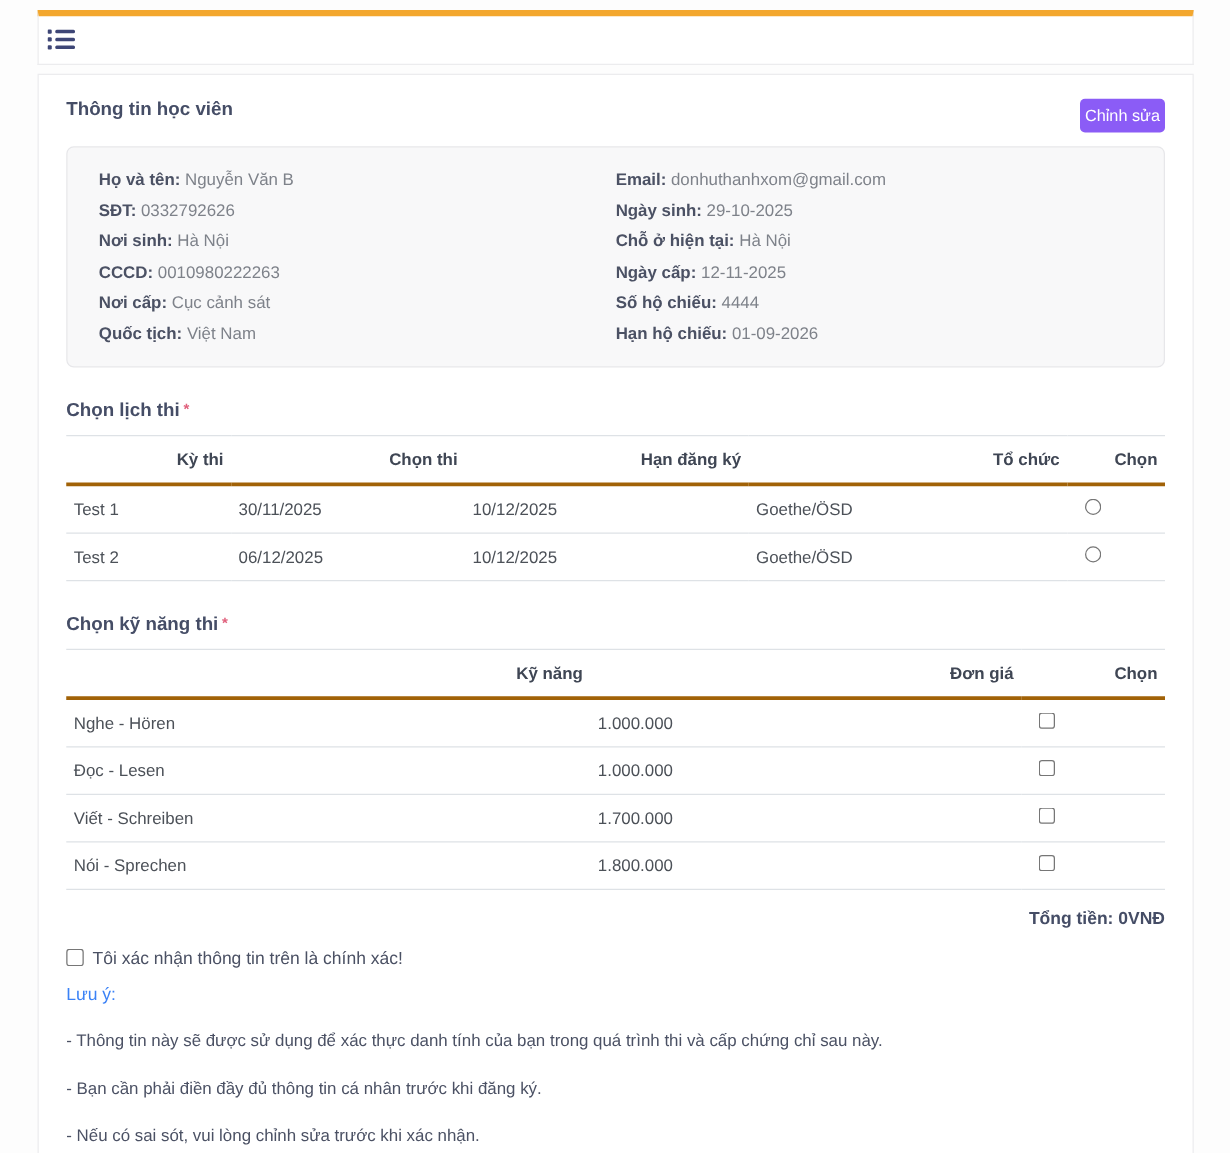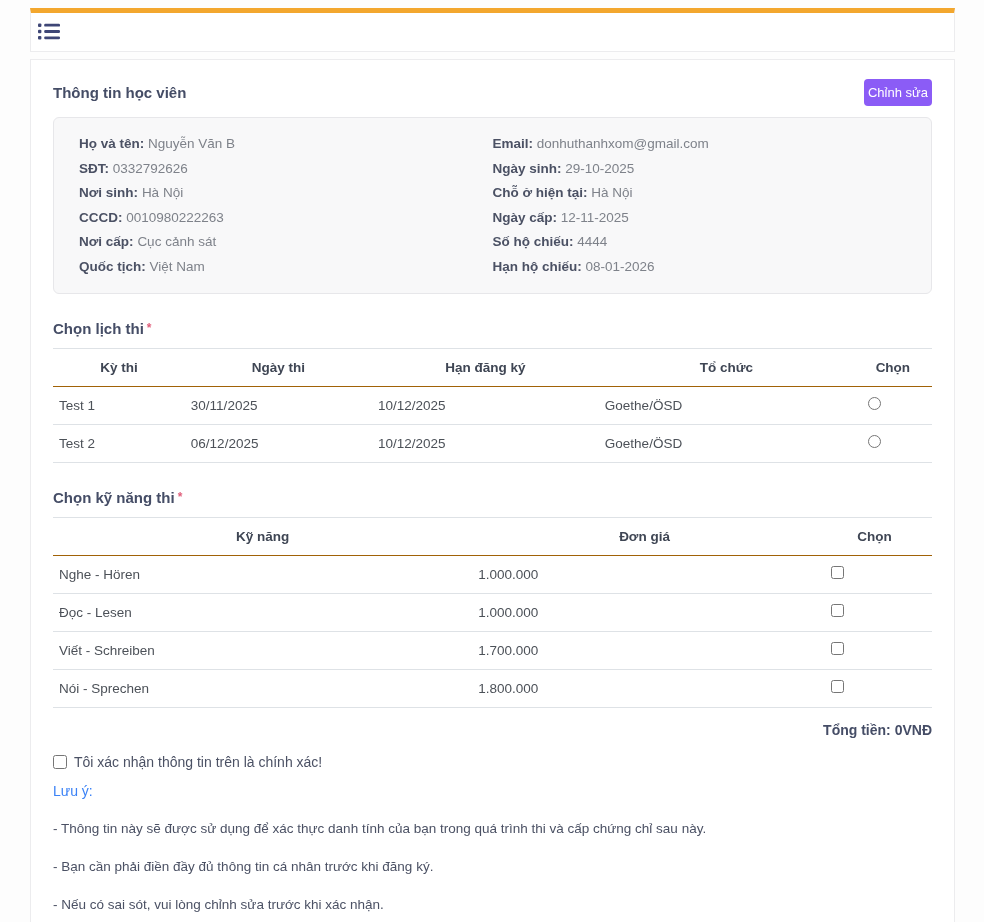--- a/index.html
+++ b/index.html
@@ -31,21 +31,21 @@
   
   .main-card {
     width: 925px;
     margin-top: 7px;
     background: #fff;
     border: 1px solid #ececee;
     padding: 19px 22px 7px;
     min-height: 853px;
   }
 
-  .section-head-row { display: flex; align-items: center; justify-content: space-between; }
+  .section-head-row { display: flex; justify-content: space-between; }
   h2.section-heading { font-size: 15px; font-weight: 700; color: #454d66; }
 
   .btn-danger {
     background: #8b5cf6;
     color: #fff;
     border: none;
     border-radius: 4px;
     padding: 6px 4px;
     font-size: 13px;
     font-family: inherit;
@@ -68,28 +68,28 @@
     margin-top: 26px;
     padding-bottom: 11px;
     font-size: 15px;
     font-weight: 700;
     color: #454d66;
   }
   .req { color: #e0607c; font-size: 12px; margin-left: 3px; vertical-align: 2px; }
 
   table { width: 100%; border-collapse: collapse; }
   th {
-    text-align: center;
+    text-align: right;
     font-size: 13.5px;
     font-weight: 700;
     color: #3f4654;
     line-height: 17px;
     padding: 10px 6px;
     border-top: 1px solid #dee2e6;
-    border-bottom: 1px solid #a16207;
+    border-bottom: 3px solid #a16207;
   }
   td {
     font-size: 13.5px;
     color: #4c5158;
     line-height: 17px;
     padding: 10px 6px;
     border-bottom: 1px solid #dee2e6;
   }
   input[type="radio"] { width: 13px; height: 13px; margin-left: 8px; accent-color: #6c757d; }
   td input[type="checkbox"] { width: 13px; height: 13px; margin-left: 8px; accent-color: #6c757d; }
@@ -162,38 +162,38 @@
         <div class="info-row"><b>CCCD:</b> <span>0010980222263</span></div>
         <div class="info-row"><b>Nơi cấp:</b> <span>Cục cảnh sát</span></div>
         <div class="info-row"><b>Quốc tịch:</b> <span>Việt Nam</span></div>
       </div>
       <div class="info-col">
         <div class="info-row"><b>Email:</b> <span>donhuthanhxom@gmail.com</span></div>
         <div class="info-row"><b>Ngày sinh:</b> <span>29-10-2025</span></div>
         <div class="info-row"><b>Chỗ ở hiện tại:</b> <span>Hà Nội</span></div>
         <div class="info-row"><b>Ngày cấp:</b> <span>12-11-2025</span></div>
         <div class="info-row"><b>Số hộ chiếu:</b> <span>4444</span></div>
-        <div class="info-row"><b>Hạn hộ chiếu:</b> <span>08-01-2026</span></div>
+        <div class="info-row"><b>Hạn hộ chiếu:</b> <span>01-09-2026</span></div>
       </div>
     </div>
 
     <h3 class="table-heading"><span>Chọn lịch thi</span><span class="req">*</span></h3>
 
     <table>
       <colgroup>
         <col style="width:15%">
           <col style="width:21.3%">
           <col style="width:25.8%">
           <col style="width:29%">
           <col style="width:8.9%">
       </colgroup>
       <thead>
         <tr>
           <th>Kỳ thi</th>
-          <th>Ngày thi</th>
+          <th>Chọn thi</th>
           <th>Hạn đăng ký</th>
           <th>Tổ chức</th>
           <th>Chọn</th>
         </tr>
       </thead>
       <tbody>
         <tr>
           <td>Test 1</td>
           <td>30/11/2025</td>
           <td>10/12/2025</td>

